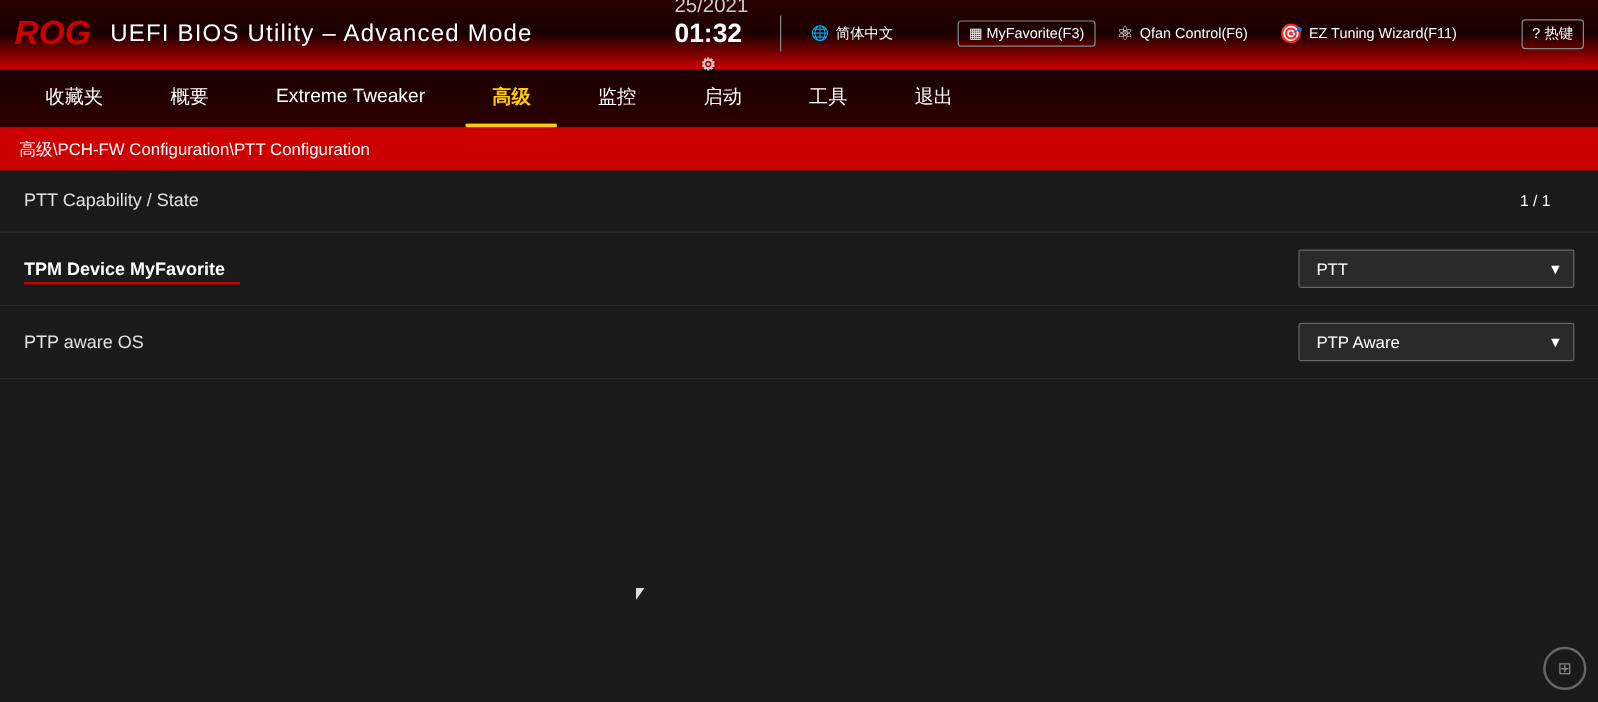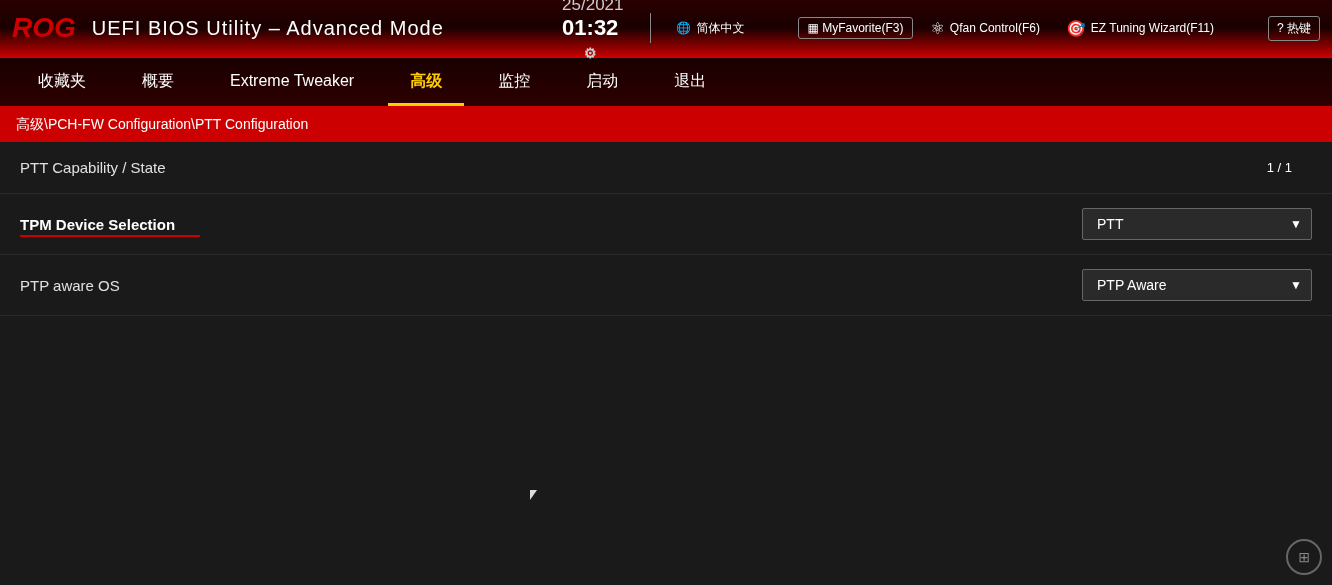--- a/index.html
+++ b/index.html
@@ -276,36 +276,37 @@
   </div>
 </div>
 
 <div class="nav-bar">
   <div class="nav-item">收藏夹</div>
   <div class="nav-item">概要</div>
   <div class="nav-item">Extreme Tweaker</div>
   <div class="nav-item active">高级</div>
   <div class="nav-item">监控</div>
   <div class="nav-item">启动</div>
+  <div class="nav-item">工具</div>
   <div class="nav-item">退出</div>
 </div>
 
 <div class="breadcrumb-bar">
   <span class="breadcrumb-text">高级\PCH-FW Configuration\PTT Configuration</span>
 </div>
 
 <div class="content-wrapper">
 
   <div class="settings-row">
     <span class="settings-label">PTT Capability / State</span>
     <span class="settings-value">1 / 1</span>
   </div>
 
   <div class="settings-row">
-    <span class="settings-label highlighted">TPM Device Selection</span>
+    <span class="settings-label highlighted">TPM Device MyFavorite</span>
     <div class="dropdown-wrapper">
       <select>
         <option>PTT</option>
         <option>Discrete TPM</option>
       </select>
       <span class="dropdown-arrow">▼</span>
     </div>
   </div>
 
   <div class="settings-row">

